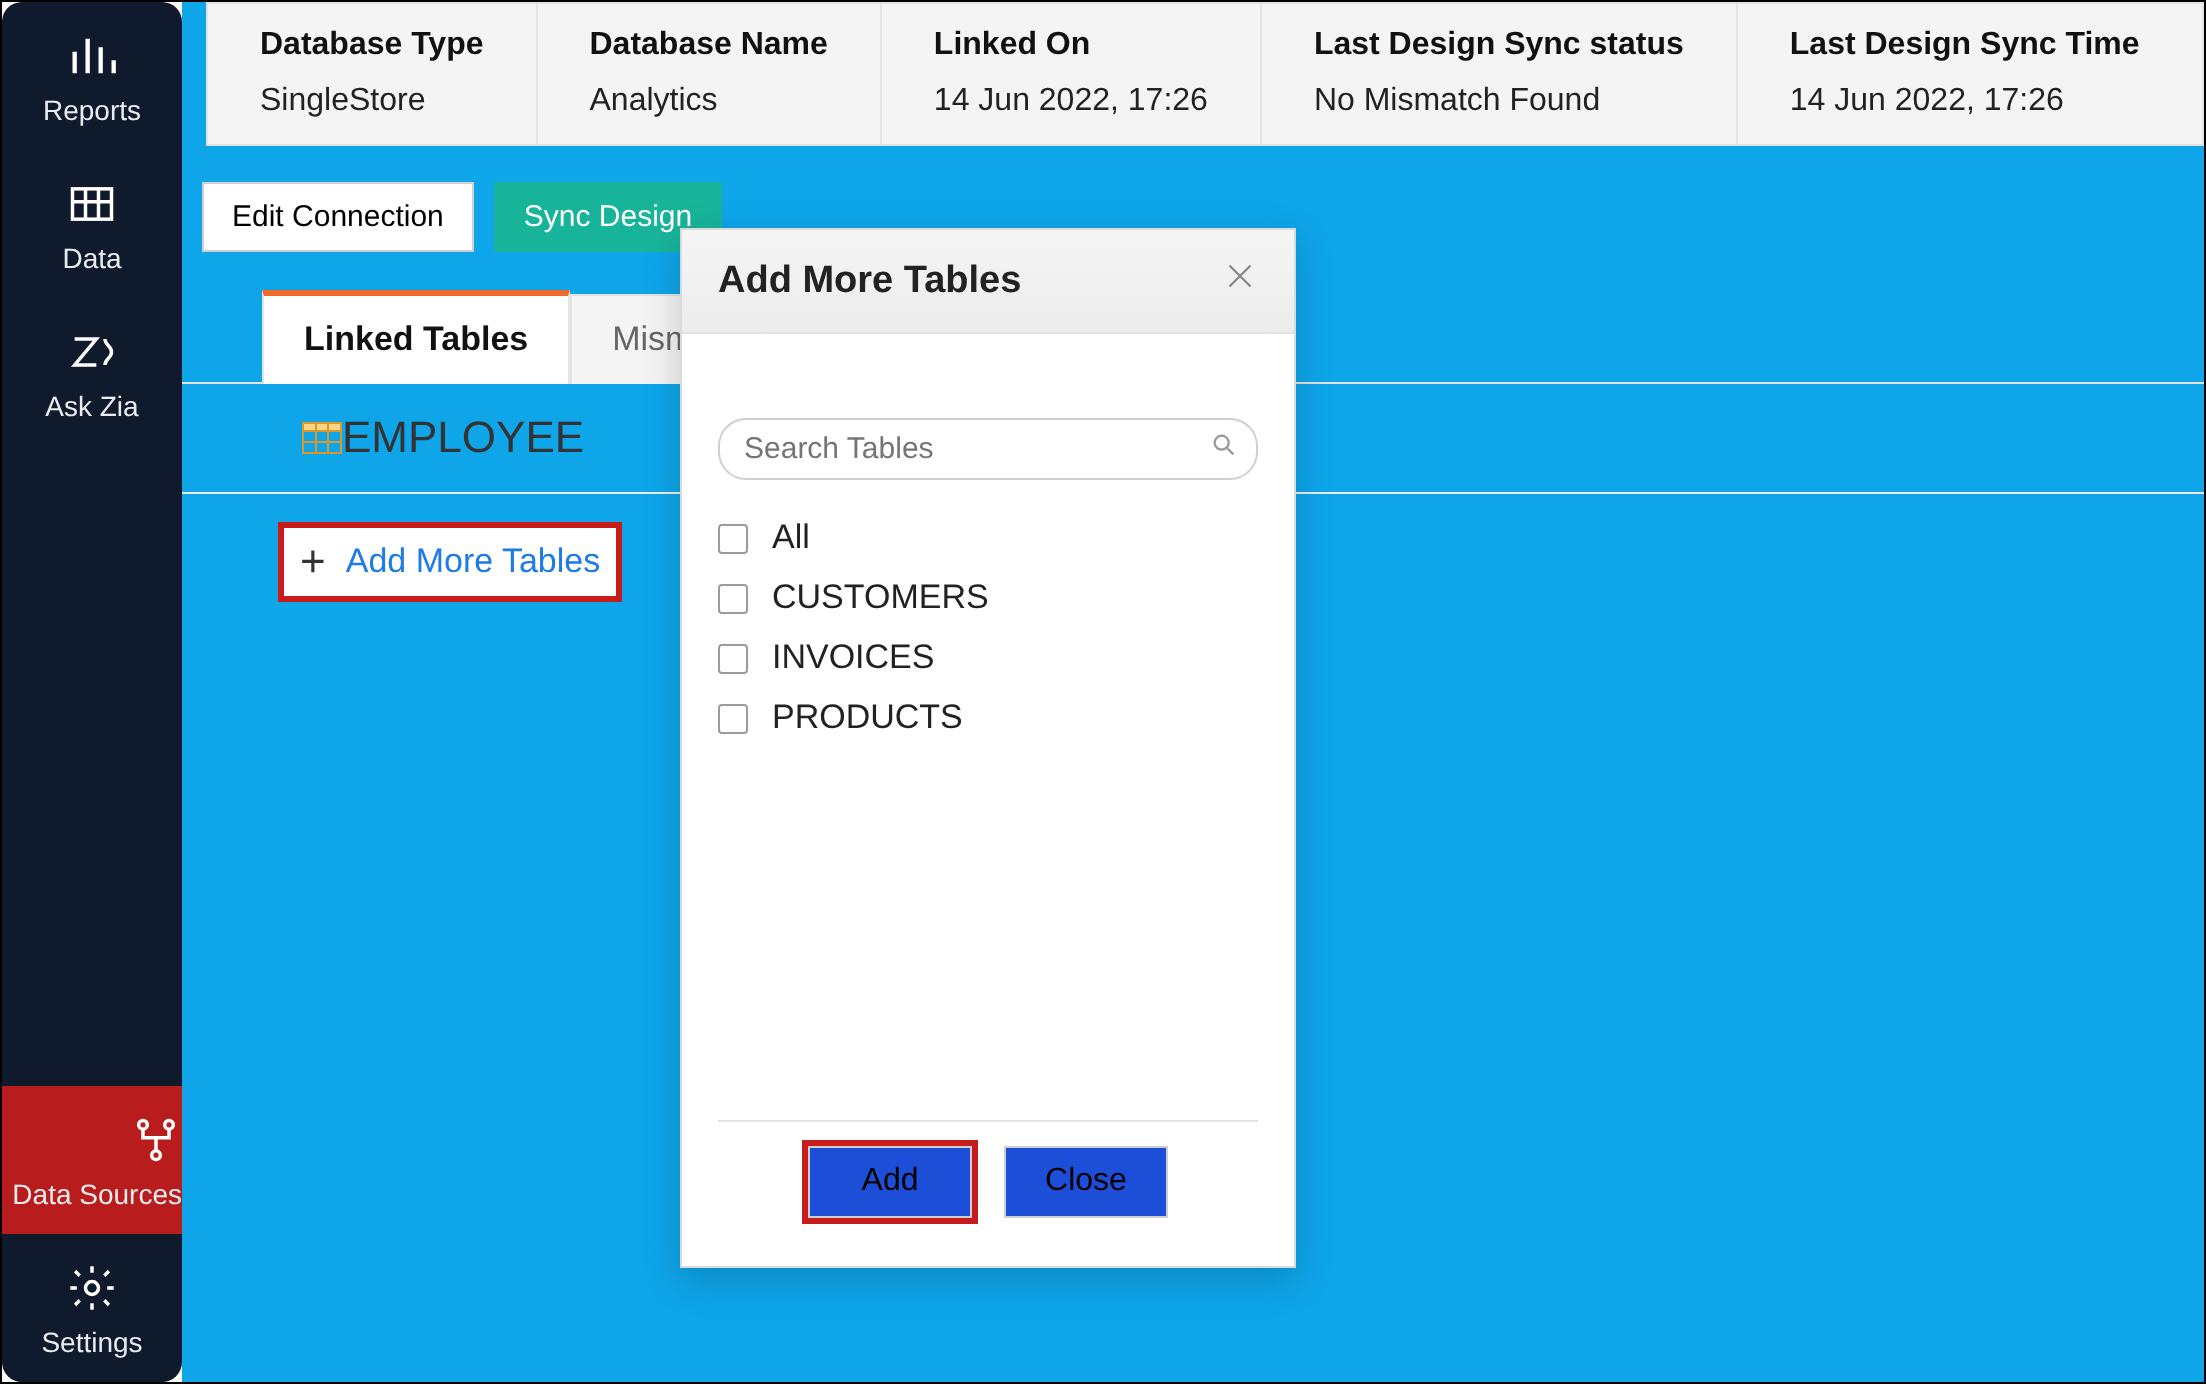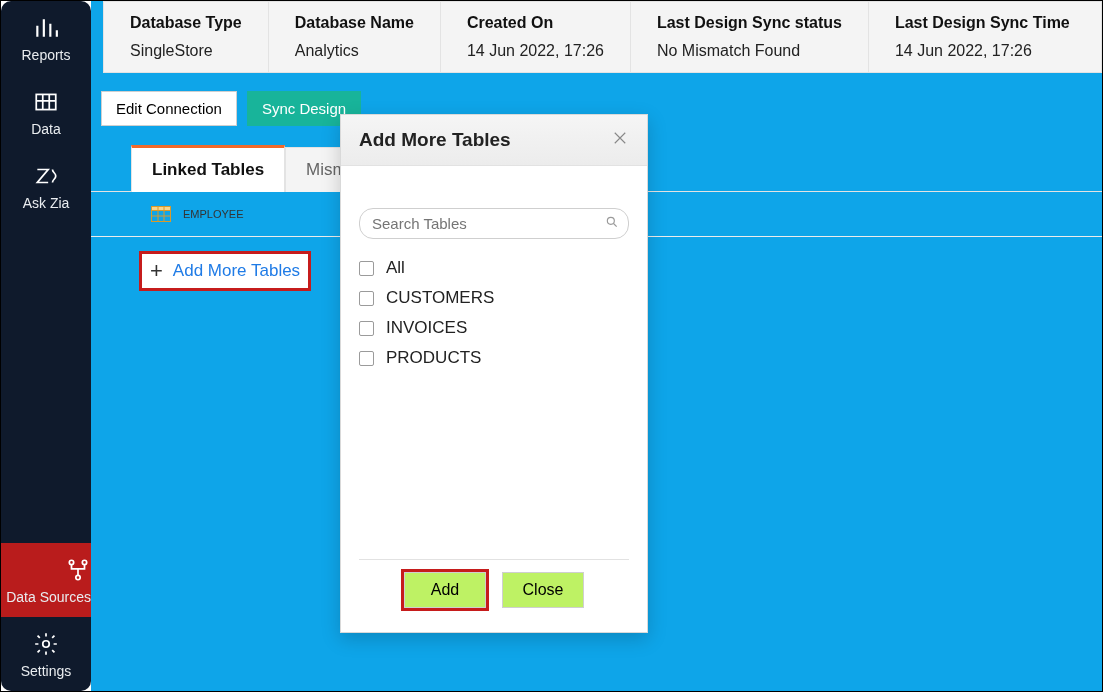--- a/index.html
+++ b/index.html
@@ -123,24 +123,23 @@
     font-weight: 700;
     border-top: 3px solid #f26a2a;
   }
 
   .linked-list {
     border-top: none;
   }
   .linked-row {
     display: flex;
     align-items: center;
-    gap: 12px;
     padding: 14px 60px;
     border-bottom: 1px solid #ececec;
-    font-size: 11px;
+    font-size: 22px;
     color: #333;
   }
   .table-icon {
     width: 20px; height: 16px;
     display: inline-block;
   }
   .add-more-wrap {
     padding: 14px 48px;
   }
   .add-more-btn {
@@ -219,21 +218,21 @@
     display: flex;
     gap: 16px;
     padding: 12px 0 24px;
     justify-content: center;
   }
   .modal-btn {
     min-width: 82px;
     padding: 8px 18px;
     font-size: 16px;
     border: 1px solid #cfcfcf;
-    background: #bef264;
+    background: #1d4ed8;
     cursor: pointer;
   }
   .modal-btn.highlight {
     outline: 3px solid #c61c1c;
     outline-offset: 0;
   }
 </style>
 </head>
 <body>
 
@@ -283,21 +282,21 @@
   <div class="summary-bar">
     <div class="summary-cell">
       <div class="summary-head">Database Type</div>
       <div class="summary-val">SingleStore</div>
     </div>
     <div class="summary-cell">
       <div class="summary-head">Database Name</div>
       <div class="summary-val">Analytics</div>
     </div>
     <div class="summary-cell">
-      <div class="summary-head">Created On</div>
+      <div class="summary-head">Linked On</div>
       <div class="summary-val">14 Jun 2022, 17:26</div>
     </div>
     <div class="summary-cell">
       <div class="summary-head">Last Design Sync status</div>
       <div class="summary-val">No Mismatch Found</div>
     </div>
     <div class="summary-cell">
       <div class="summary-head">Last Design Sync Time</div>
       <div class="summary-val">14 Jun 2022, 17:26</div>
     </div>

